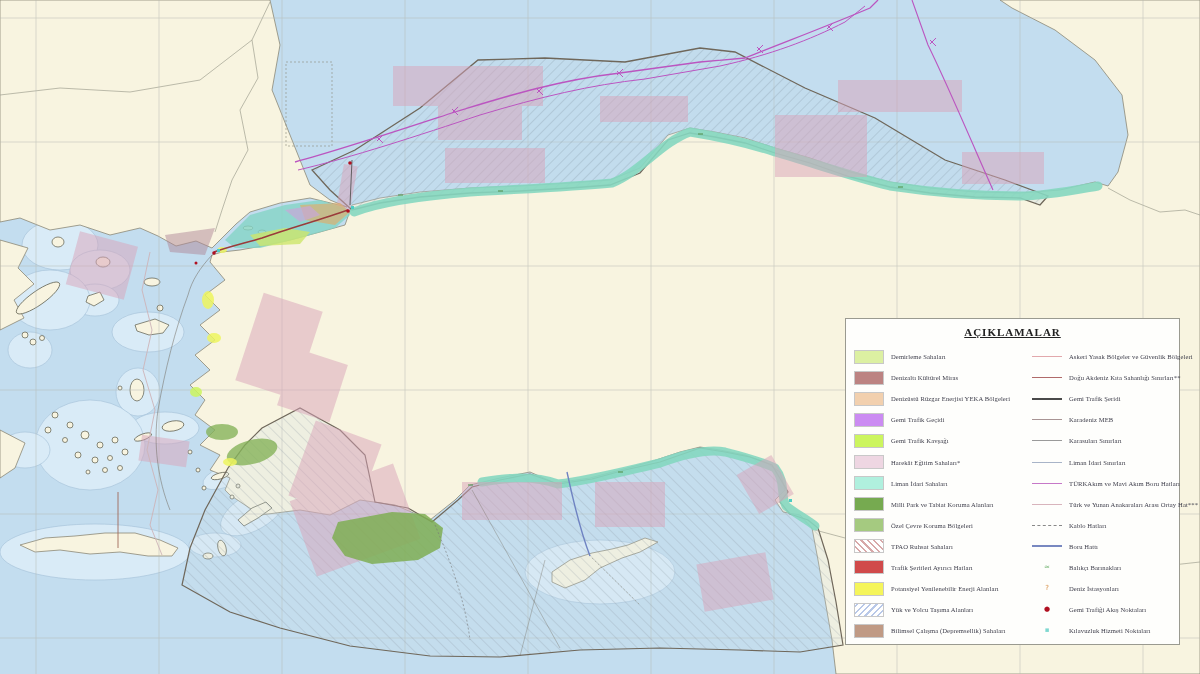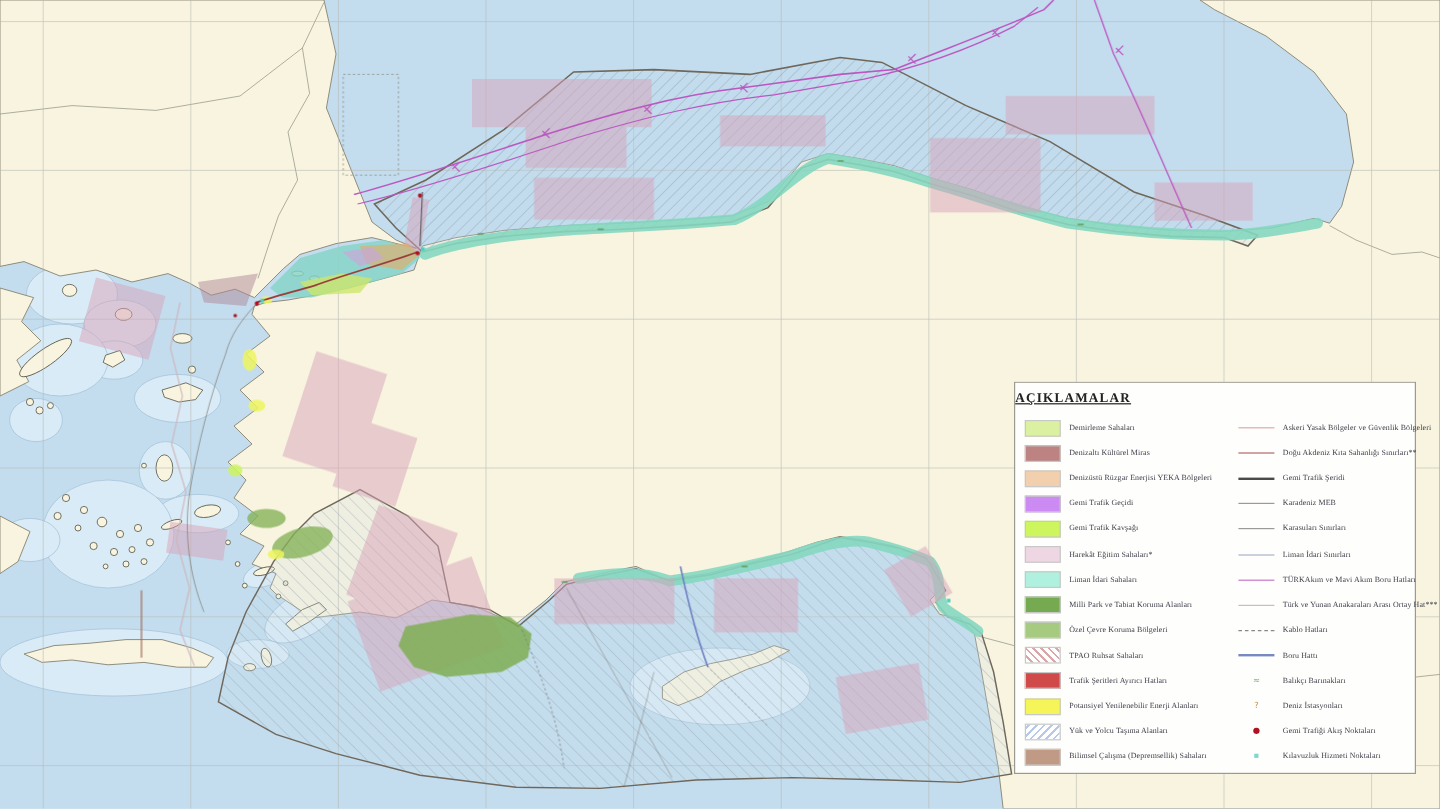--- a/index.html
+++ b/index.html
@@ -2,21 +2,21 @@
 <html><head>
 <meta charset="utf-8">
 <style>
   html,body{margin:0;padding:0;background:#e8e8e8;}
   #stage{position:relative;width:1200px;height:674px;overflow:hidden;
          font-family:"Liberation Serif","DejaVu Serif",serif;background:#c3ddef;}
   #map{position:absolute;left:0;top:0;}
   
   .leg{position:absolute;left:845px;top:318px;width:335px;height:327px;
        background:#fefefc;border:1px solid #9a9a90;box-sizing:border-box;}
-  .leg-title{text-align:left;font-weight:bold;font-size:11px;letter-spacing:1px;
+  .leg-title{text-align:center;font-weight:bold;font-size:11px;letter-spacing:1px;
              margin-top:7px;text-decoration:underline;color:#222;}
   .col{position:absolute;top:27px;}
   .col-l{left:8px;width:170px;}
   .col-r{left:186px;width:146px;}
   .lrow{height:21.1px;display:flex;align-items:center;gap:7px;}
   .sw{width:30px;height:14px;flex:0 0 30px;border:0.5px solid #c8c8c8;box-sizing:border-box;}
   .sw-hatch-pink{background-image:repeating-linear-gradient(45deg,#ffffff 0 3px,#d8a8a8 3px 4.5px);}
   .sw-hatch-blue{background-image:repeating-linear-gradient(-45deg,#ffffff 0 3px,#b8c8e8 3px 4.5px);}
   .ln{width:30px;height:0;flex:0 0 30px;border-top-style:solid;border-top-width:1px;}
   .ln-med{border-top-width:1.6px;}

